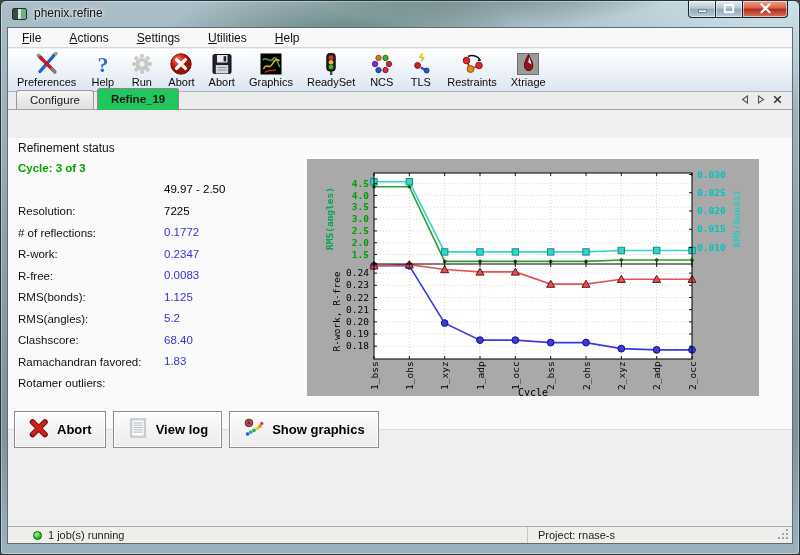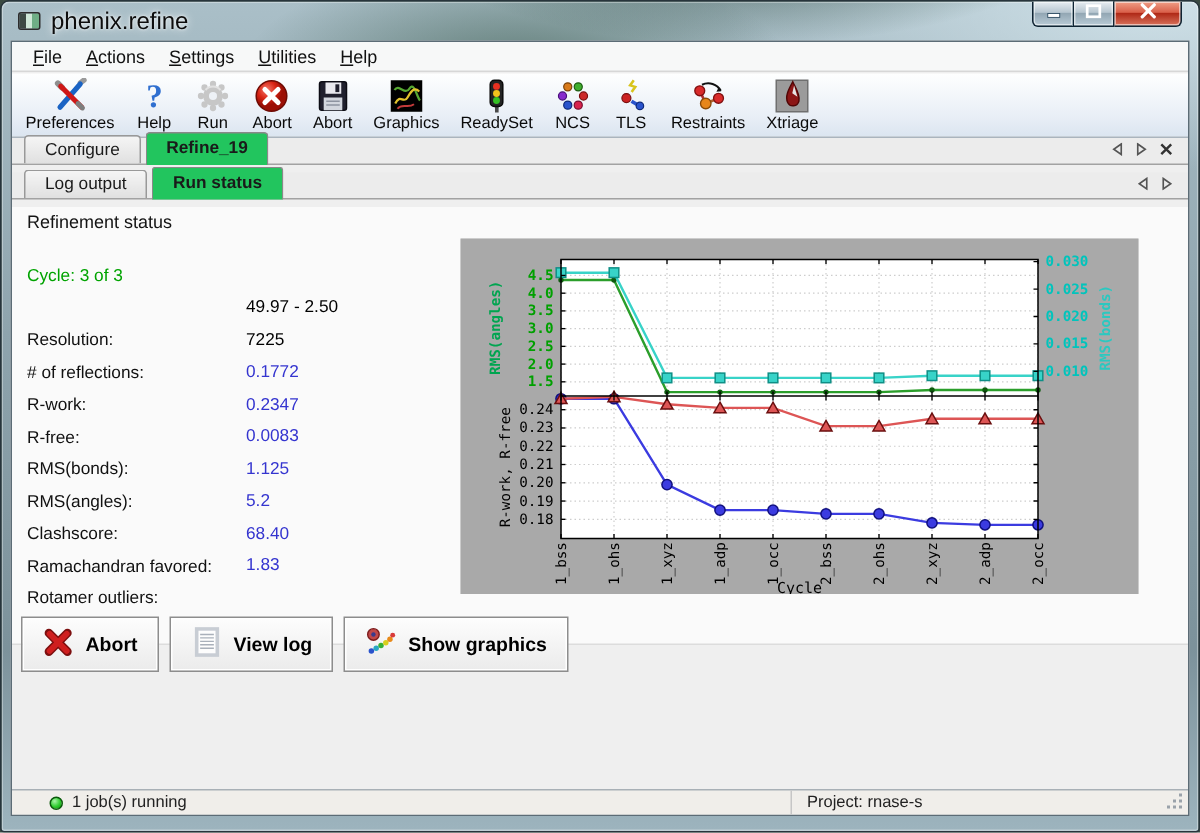--- a/index.html
+++ b/index.html
@@ -11,37 +11,37 @@
     background:
       radial-gradient(ellipse 340px 120px at 62% -10%, rgba(18,48,34,.78), rgba(18,48,34,0) 70%),
       radial-gradient(ellipse 260px 100px at 43% 8%, rgba(40,74,56,.55), rgba(40,74,56,0) 70%),
       radial-gradient(ellipse 420px 160px at 97% 0%, rgba(214,231,238,.85), rgba(214,231,238,0) 70%),
       linear-gradient(180deg,#aabfc8 0%, #8ea4ad 40%, #7c929b 78%, #9db4be 100%);
     box-shadow: inset 0 0 0 1px rgba(255,255,255,.35);
   }
   .titlebar { position:absolute; left:0; top:0; right:0; height:26px; }
   .app-icon { position:absolute; left:11px; top:7px; width:15px; height:12px; border:1px solid #2c2c2c;
     background:linear-gradient(90deg,#3d4a44 0 35%, #cfe8d8 35% 65%, #6fae86 65%); border-radius:2px; }
-  .title { position:absolute; left:33px; top:5px; font-size:16px; color:#0d0d0d;
+  .title { position:absolute; left:33px; top:5px; font-size:12px; color:#0d0d0d;
     text-shadow:0 0 6px rgba(255,255,255,.95), 0 0 2px rgba(255,255,255,.9); }
   .win-controls { position:absolute; right:11px; top:0; display:flex; }
   .win-btn { height:17px; display:flex; align-items:center; justify-content:center;
     border:1px solid #102433; border-top:none; background:linear-gradient(#e8eef2 0%, #b7c6d0 45%, #93a7b4 50%, #b9cbd6 100%);
     box-shadow: inset 0 0 0 1px rgba(255,255,255,.55); }
   .win-btn.min { width:28px; border-radius:0 0 0 4px; }
   .win-btn.max { width:27px; border-left:none; }
   .win-btn.close { width:45px; border-left:none; border-radius:0 0 4px 0;
     background:linear-gradient(#f0a088 0%, #d9604a 45%, #b02a18 50%, #d8735c 100%); }
 
   
   .app { position:absolute; left:6px; right:6px; top:26px; bottom:10px; background:#efefef;
     border:1px solid #5c6c76; }
 
   .menubar { position:absolute; left:0; right:0; top:0; height:20px; background:#f7f8f8;
-    border-bottom:1px solid #d7d7d7; display:flex; align-items:center; padding-left:6px; }
+    border-bottom:1px solid #d7d7d7; display:flex; align-items:center; padding-left:6px;gap:12px; }
   .menu-item { font-size:12px; color:#111; padding:2px 8px; cursor:default; }
   .menu-item .u { text-decoration:underline; }
 
   .toolbar { position:absolute; left:0; right:0; top:21px; height:43px;
     background:linear-gradient(#feffff, #e8eef6 70%, #dbe5f0); border-bottom:1px solid #aab4bd;
     display:flex; align-items:flex-start; padding:1px 2px 0 2px; }
   .tb-item { display:flex; flex-direction:column; align-items:center; padding:1px 7px; }
   .tb-icon { width:25px; height:25px; display:flex; align-items:center; justify-content:center; }
   .tb-icon svg { width:24px; height:24px; }
   .tb-label { font-size:11px; color:#0a0a0a; margin-top:0px; white-space:nowrap; }
@@ -59,21 +59,21 @@
   .tab-controls span { cursor:default; }
 
   .content { position:absolute; left:0; right:0; top:110px; bottom:17px; background:#efefef; overflow:hidden; }
   .status-pane { position:absolute; left:0; right:0; top:0; height:292px; background:#fafafa;
     border-bottom:1px solid #dcdcdc; }
   .section-title { position:absolute; left:10px; top:3px; font-size:12px; color:#141414; }
   .stats { position:absolute; left:10px; top:19px; width:286px; }
   .stat-row { display:flex; height:21.5px; align-items:center; font-size:11.5px; }
   .stat-row .lbl { width:146px; color:#111;margin-top:44px; }
   .stat-row .val { font-weight:normal; }
-  .cycle-row { font-weight:normal;margin-top:16px; }
+  .cycle-row { font-weight:bold; }
 
   .chart-panel { position:absolute; left:299px; top:21px; width:452px; height:237px; background:#a9a9a9; overflow:hidden; }
   .chart-panel svg { display:block; }
 
   .actions { position:absolute; left:6px; top:273px; display:flex; gap:7px; }
   .btn { display:flex; align-items:center; gap:7px; height:37px; padding:0 13px;
     background:linear-gradient(#fdfdfd,#ebebeb); border:1px solid #8d8d8d;
     box-shadow:inset 0 0 0 1px #fff; font-size:13px; font-weight:bold; color:#000; }
   .btn svg { width:22px; height:22px; }
 
@@ -272,32 +272,20 @@
         <div class="tab active">Refine_19</div>
         <div class="tab-controls">
           <span><svg width="8" height="9" viewBox="0 0 8 9">
               <path d="M6.5 1 L1.5 4.5 L6.5 8 Z" fill="none" stroke="#555" stroke-width="1.1"></path>
             </svg></span>
           <span><svg width="8" height="9" viewBox="0 0 8 9">
               <path d="M1.5 1 L6.5 4.5 L1.5 8 Z" fill="none" stroke="#555" stroke-width="1.1"></path>
             </svg></span>
           <span><svg width="9" height="9" viewBox="0 0 9 9">
               <path d="M1.2 1.2 L7.8 7.8 M7.8 1.2 L1.2 7.8" stroke="#333" stroke-width="1.6"></path>
-            </svg></span>
-        </div>
-      </div>
-    <div class="tabstrip tabs-sub" id="sub-tabs">
-        <div class="tab ">Log output</div>
-        <div class="tab active">Run status</div>
-        <div class="tab-controls">
-          <span><svg width="8" height="9" viewBox="0 0 8 9">
-              <path d="M6.5 1 L1.5 4.5 L6.5 8 Z" fill="none" stroke="#555" stroke-width="1.1"></path>
-            </svg></span>
-          <span><svg width="8" height="9" viewBox="0 0 8 9">
-              <path d="M1.5 1 L6.5 4.5 L1.5 8 Z" fill="none" stroke="#555" stroke-width="1.1"></path>
             </svg></span>
         </div>
       </div>
 
     <div class="content">
       <div class="status-pane">
         <div class="section-title">Refinement status</div>
         <div class="stats" id="stats">
             <div class="stat-row cycle-row" style="color:#00a300">Cycle: 3 of 3</div>
             <div class="stat-row">

